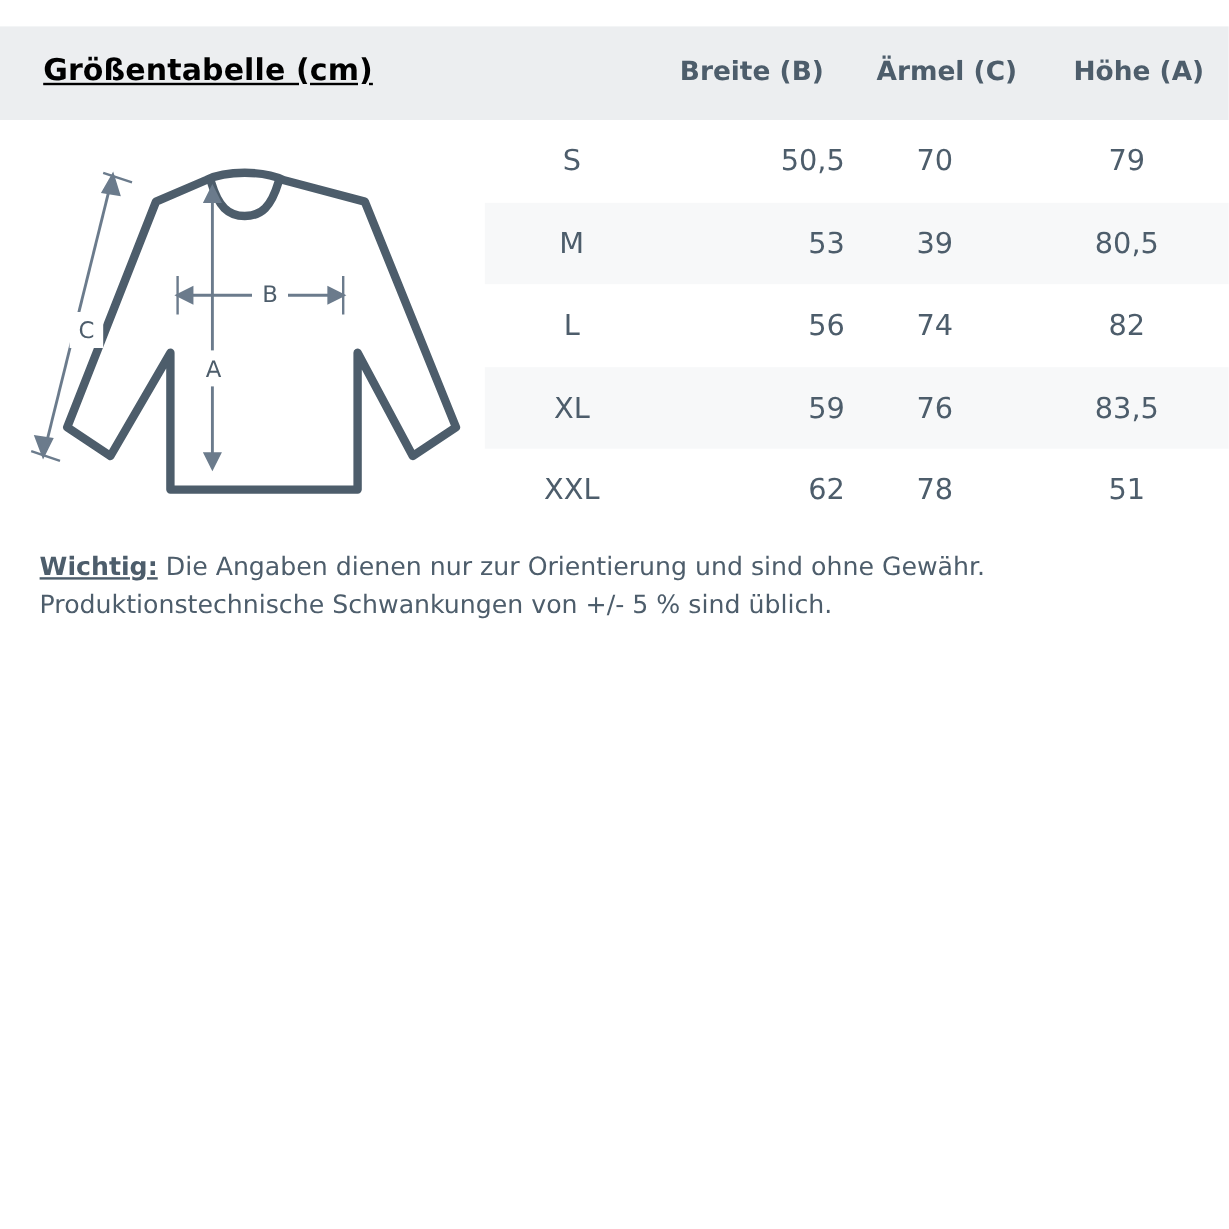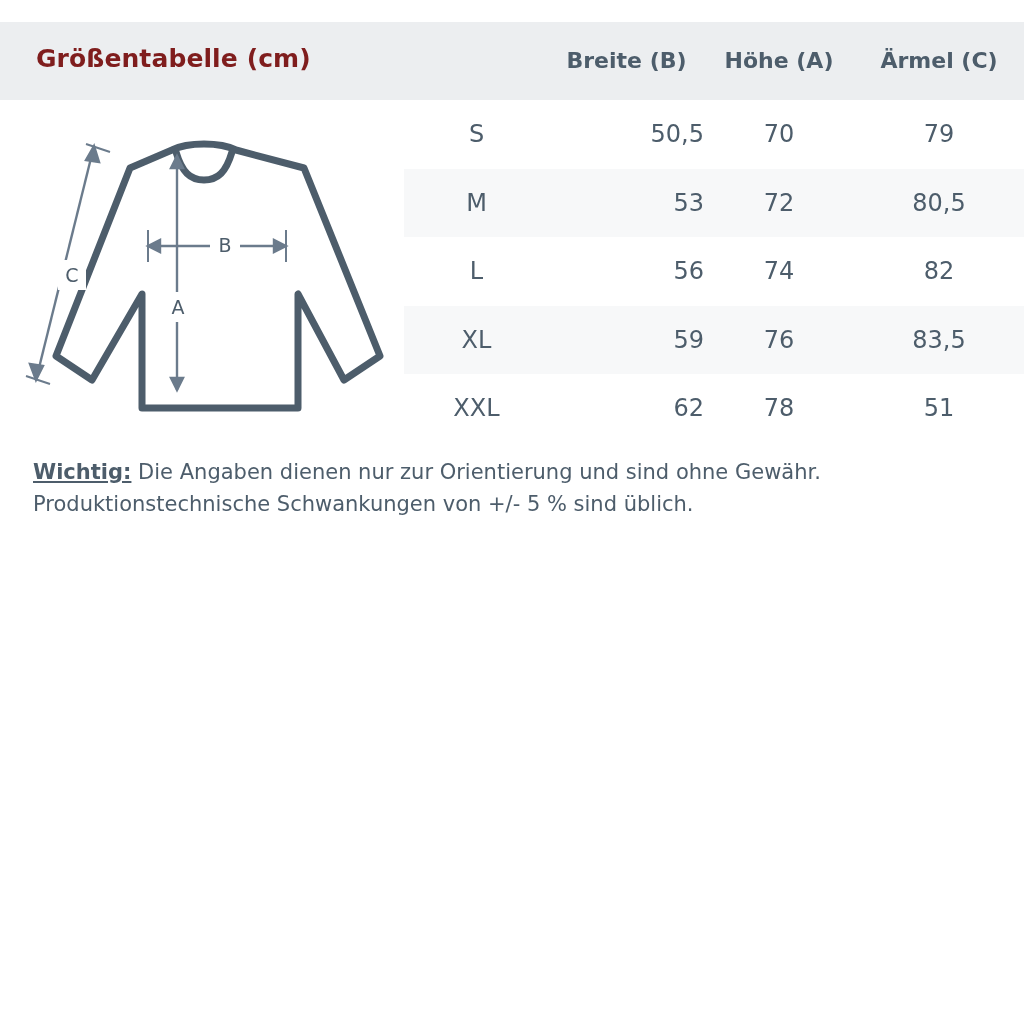--- a/index.html
+++ b/index.html
@@ -30,22 +30,23 @@
     width: 1024px;
     height: 78px;
     background: #eceef0;
   }
   .header-title {
     position: absolute;
     left: 36px;
     top: 44px;
     font-size: 25px;
     font-weight: bold;
-    color: #7f1d1d;
+    color: #000000;
     letter-spacing: 0.1px;
+    text-decoration: underline;
   }
   .header-cols {
     position: absolute;
     left: 404px;
     top: 40px;
     width: 620px;
     height: 40px;
     display: flex;
     align-items: center;
   }
@@ -117,37 +118,37 @@
 
 <div class="sheet">
 
   <div class="header-band"></div>
 
   <div class="header-title">Größentabelle (cm)</div>
 
   <div class="header-cols">
     <div class="header-col col-size"></div>
     <div class="header-col col-width">Breite (B)</div>
+    <div class="header-col col-sleeve">Ärmel (C)</div>
     <div class="header-col col-height">Höhe (A)</div>
-    <div class="header-col col-sleeve">Ärmel (C)</div>
   </div>
 
   <div class="rows">
 
     <div class="row">
       <div class="cell size">S</div>
       <div class="cell width">50,5</div>
       <div class="cell height">70</div>
       <div class="cell sleeve">79</div>
     </div>
 
     <div class="row alt">
       <div class="cell size">M</div>
       <div class="cell width">53</div>
-      <div class="cell height">72</div>
+      <div class="cell height">39</div>
       <div class="cell sleeve">80,5</div>
     </div>
 
     <div class="row">
       <div class="cell size">L</div>
       <div class="cell width">56</div>
       <div class="cell height">74</div>
       <div class="cell sleeve">82</div>
     </div>
 

